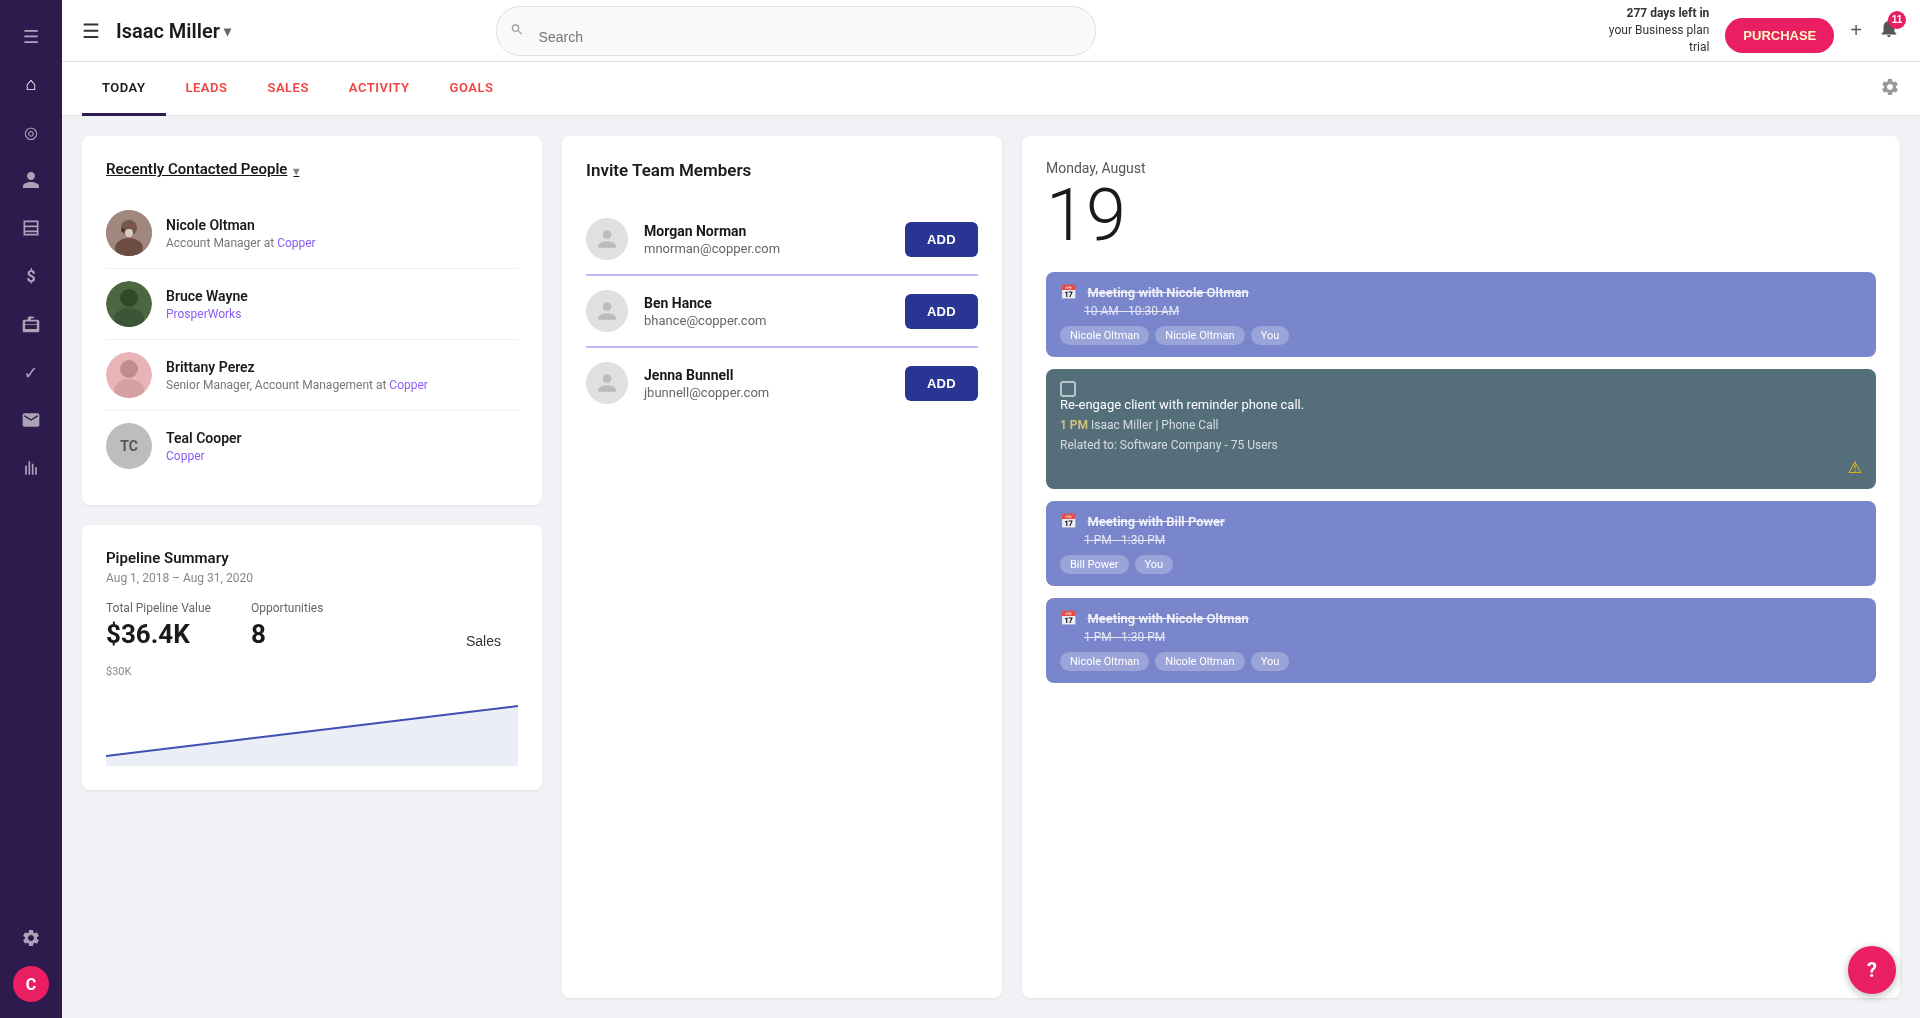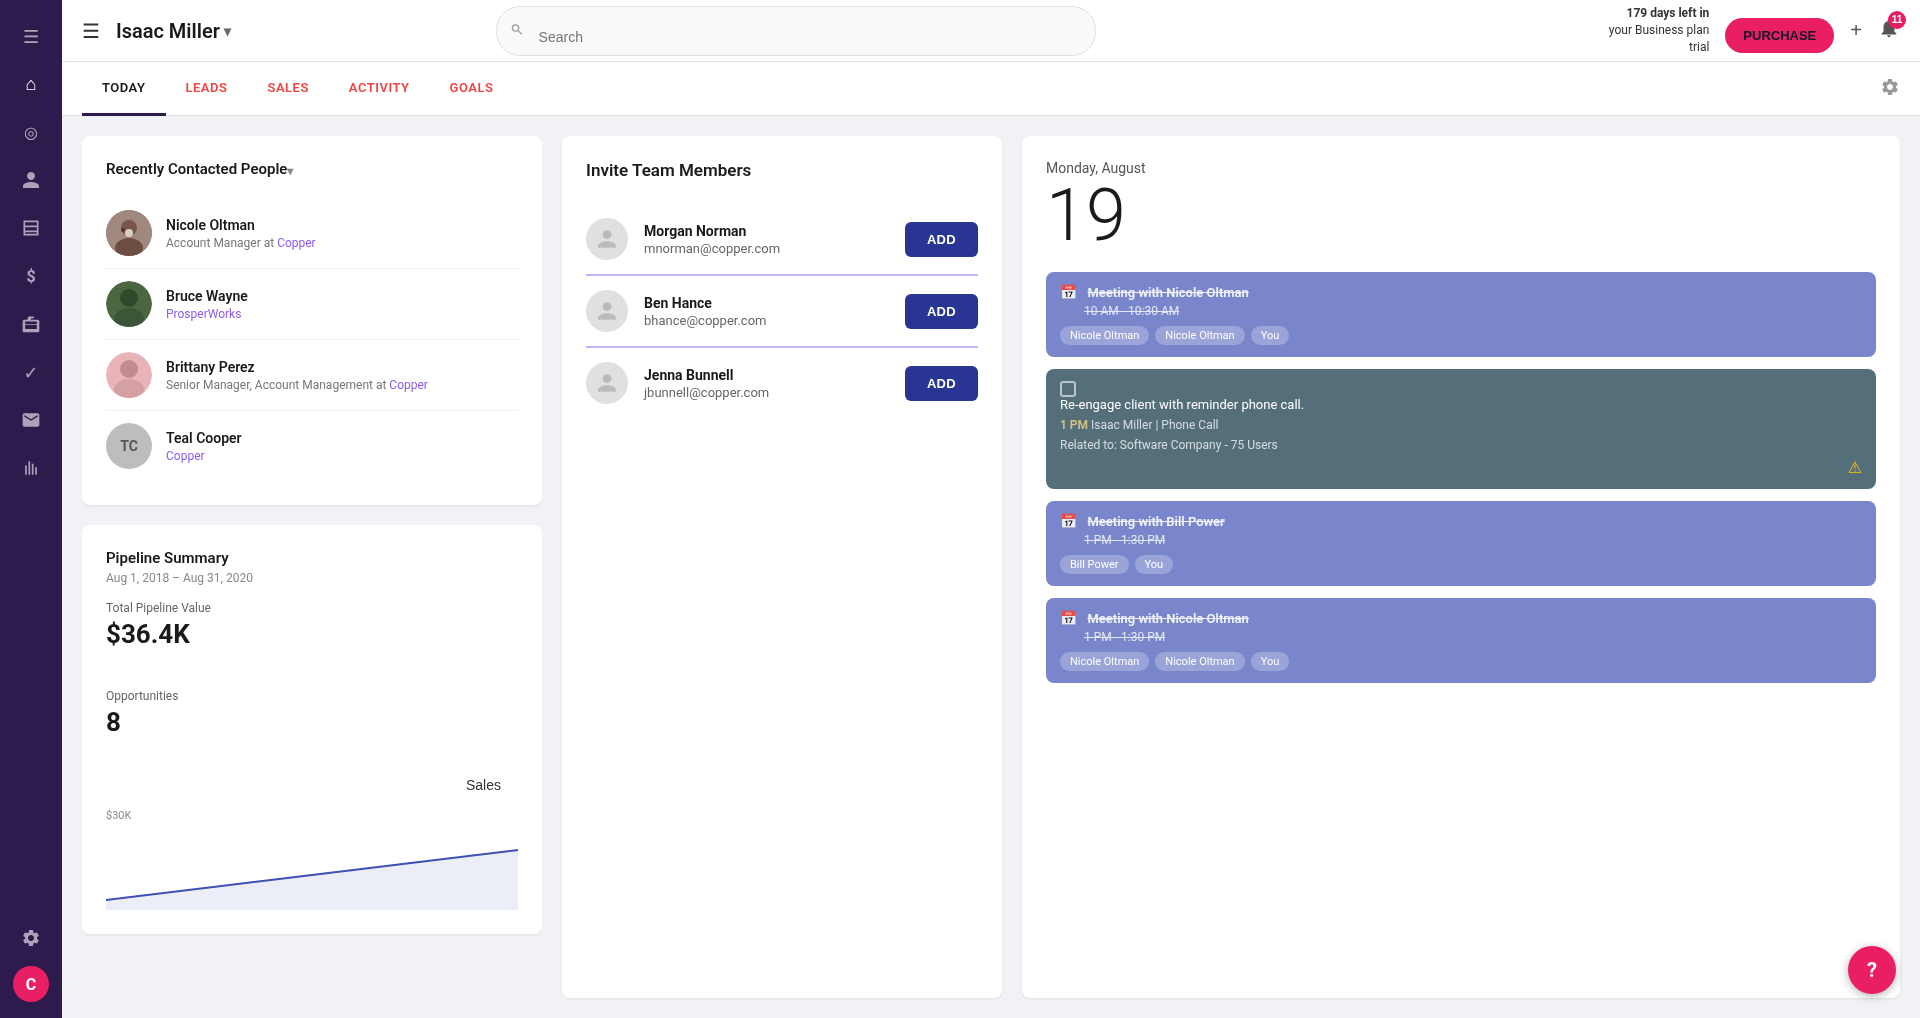--- a/index.html
+++ b/index.html
@@ -113,21 +113,21 @@
     }
     .trial-text {
       font-size: 12px;
       text-align: right;
       color: #333;
       line-height: 1.4;
     }
     .trial-text strong { font-weight: 700; }
     .purchase-btn {
       background: #e91e63;
-      color: #0f172a;
+      color: #fef9c3;
       border: none;
       padding: 10px 18px;
       border-radius: 24px;
       font-size: 13px;
       font-weight: 600;
       cursor: pointer;
       white-space: nowrap;
       margin-top: 10px;
     }
     .topbar-icon-btn {
@@ -210,20 +210,22 @@
       padding: 24px;
       box-shadow: 0 1px 3px rgba(0,0,0,0.08);
     }
     .card-title {
       font-size: 15px;
       font-weight: 600;
       color: #1a1a1a;
       margin-bottom: 20px;
       display: flex;
       align-items: flex-end;
+      gap: 6px;
+      text-decoration: underline;
     }
     .card-title .caret { color: #888; font-size: 12px; }
 
     
     .person-item {
       display: flex;
       align-items: center;
       gap: 14px;
       padding: 12px 0;
       border-bottom: 1px solid #f0f0f0;
@@ -321,21 +323,21 @@
 
     
     .pipeline-card {
       background: white;
       border-radius: 8px;
       padding: 24px;
       box-shadow: 0 1px 3px rgba(0,0,0,0.08);
     }
     .pipeline-title { font-size: 15px; font-weight: 600; color: #1a1a1a; margin-bottom: 4px; }
     .pipeline-date { font-size: 12px; color: #888; margin-bottom: 16px; }
-    .pipeline-stats { display: flex; gap: 40px; margin-bottom: 16px; flex-direction: column; }
+    .pipeline-stats { display: flex; gap: 40px; margin-bottom: 16px; }
     .stat-label { font-size: 12px; color: #666; margin-bottom: 4px; }
     .stat-value { font-size: 26px; font-weight: 700; color: #1a1a1a; }
     .filter-select {
       border: none;
       font-size: 14px;
       color: #333;
       cursor: pointer;
       appearance: none;
       background: transparent;
       padding-right: 16px;
@@ -511,21 +513,21 @@
     <div class="search-bar">
       <span class="search-icon-wrap">
         <svg width="14" height="14" viewBox="0 0 24 24" fill="#999">
             <path d="M15.5 14h-.79l-.28-.27A6.5 6.5 0 0 0 16 9.5 6.5 6.5 0 1 0 9.5 16c1.61 0 3.09-.59 4.23-1.57l.27.28v.79l5 4.99L20.49 19l-4.99-5zm-6 0C7.01 14 5 11.99 5 9.5S7.01 5 9.5 5 14 7.01 14 9.5 11.99 14 9.5 14z"></path>
           </svg>
       </span>
       <input type="text" placeholder="Search" style="">
     </div>
     <div class="topbar-right">
       <div class="trial-text">
-        <strong>179 days left in</strong><br>
+        <strong>277 days left in</strong><br>
         <span>your Business plan</span><br>
         <span>trial</span>
       </div>
       <button class="purchase-btn">PURCHASE</button>
       <button class="topbar-icon-btn">+</button>
       <button class="topbar-icon-btn" style="position:relative;">
         <svg width="22" height="22" viewBox="0 0 24 24" fill="#555">
             <path d="M12 22c1.1 0 2-.9 2-2h-4c0 1.1.9 2 2 2zm6-6v-5c0-3.07-1.64-5.64-4.5-6.32V4c0-.83-.67-1.5-1.5-1.5s-1.5.67-1.5 1.5v.68C7.63 5.36 6 7.92 6 11v5l-2 2v1h16v-1l-2-2z"></path>
           </svg>
         <span class="notif-badge">11</span>

